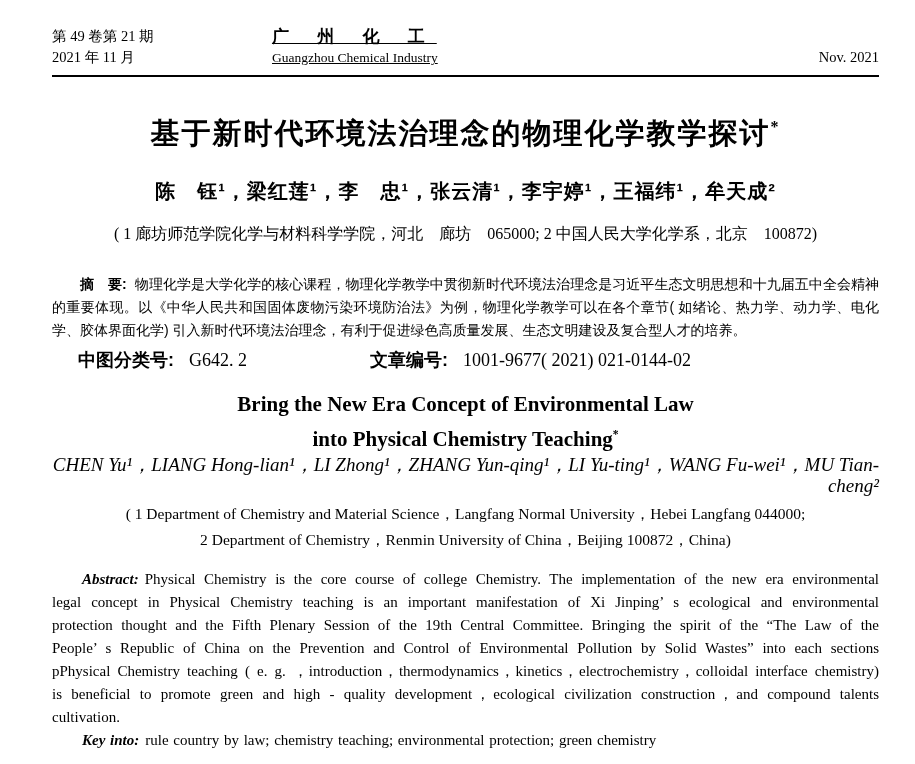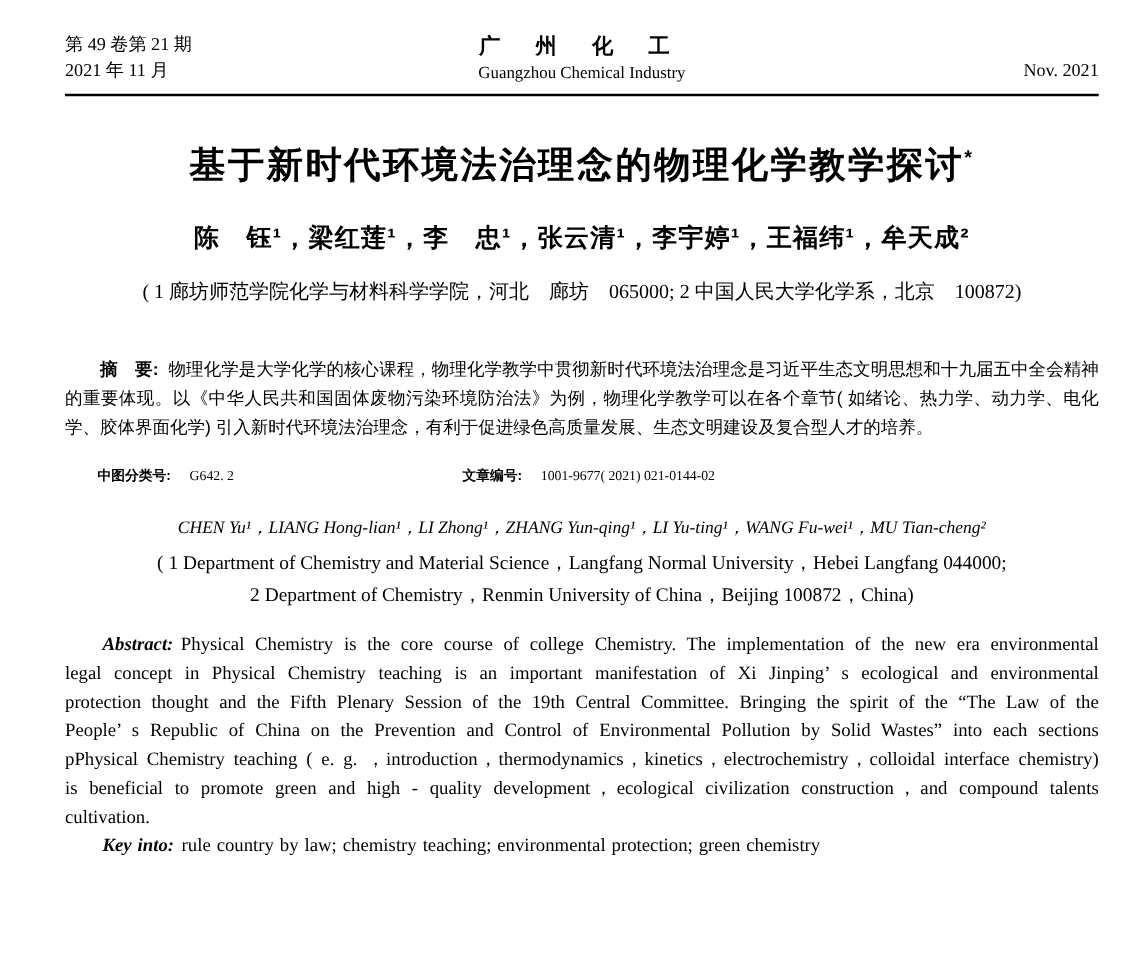--- a/index.html
+++ b/index.html
@@ -15,80 +15,80 @@
   }
 
   
   .journal-header {
     display:flex; justify-content:space-between; align-items:flex-end;
     border-bottom:2px solid #000;
     padding-bottom:7px;
   }
   .jh-col { font-size:14.5px; line-height:21px; }
   .jh-left  { text-align:left;  width:220px; }
-  .jh-center{ text-align:center; flex:1; }
+  .jh-center{ text-align:left; flex:1;text-decoration:underline; }
   .jh-right { text-align:right; width:220px; }
   .jh-journal-zh {
     font-size:17px; font-weight:bold; letter-spacing:12px;
     font-family:"Liberation Serif","DejaVu Serif",serif;
   }
   .jh-journal-en { font-size:13.5px; }
 
   
   .title-zh {
     margin:30px 0 0 0; text-align:center;
-    font-family:Liberation Sans, sans-serif;
+    font-family:Liberation Serif, serif;
     font-weight:bold; font-size:29px; line-height:40px; letter-spacing:2px;
   }
   .title-zh sup, .title-en sup { font-size:0.55em; vertical-align:super; }
   .authors-zh {
     margin-top:24px; text-align:center;
     font-family:Liberation Sans, sans-serif;
     font-weight:600; font-size:20px; line-height:28px; letter-spacing:1px;
   }
   .affiliation-zh {
     margin-top:18px; text-align:center;
     font-size:16px; line-height:22px;
   }
 
   
   .abstract-zh {
-    margin-top:39px;
+    margin-top:28px;
     font-family:"Liberation Sans","DejaVu Sans",sans-serif;
     font-weight:500;
     font-size:14px; line-height:23px;
     text-align:justify; text-indent:2em;
   }
   .zh-label {
     font-weight:bold; margin-right:8px;
     font-family:"Liberation Sans","DejaVu Sans",sans-serif;
   }
   .keywords-zh {
     margin-top:1px;
     font-family:"Liberation Sans","DejaVu Sans",sans-serif;
     font-weight:500;
     font-size:14px; line-height:23px; text-indent:2em;
   }
   .meta-row {
-    margin-top:17px; display:flex; padding-left:26px;
-    font-size:11px; line-height:23px;
+    margin-top:7px; display:flex; padding-left:26px;
+    font-size:18px; line-height:23px;
   }
   .meta-item { white-space:nowrap; }
   .meta-item .meta-value { font-family:"Liberation Serif","DejaVu Serif",serif; font-weight:normal; margin-left:7px; }
   .meta-1 { width:292px; }
   .meta-2 { width:203px; }
 
   
   .title-en {
     margin-top:17px; text-align:center;
     font-weight:bold; font-size:21px; line-height:30px;
   }
   .authors-en {
-    margin-top:19px; text-align:center;
-    font-style:italic; font-size:14px; line-height:21px;
+    text-align:right;
+    font-style:italic; font-size:19px; line-height:21px;
   }
   .affiliation-en {
     text-align:center; font-size:15.5px; line-height:26px; margin-top:5px;
   }
 
   
   .abstract-en {
     margin-top:15px;
     font-size:15px; line-height:23px;
     text-align:justify; text-indent:2em;
@@ -128,20 +128,24 @@
   <div class="affiliation-zh">( 1 廊坊师范学院化学与材料科学学院，河北　廊坊　065000; 2 中国人民大学化学系，北京　100872)</div>
 
   <p class="abstract-zh"><span class="zh-label">摘　要:</span><span>物理化学是大学化学的核心课程，物理化学教学中贯彻新时代环境法治理念是习近平生态文明思想和十九届五中全会精神的重要体现。以《中华人民共和国固体废物污染环境防治法》为例，物理化学教学可以在各个章节( 如绪论、热力学、动力学、电化学、胶体界面化学) 引入新时代环境法治理念，有利于促进绿色高质量发展、生态文明建设及复合型人才的培养。</span></p>
 
 
   <div class="meta-row">
     <span class="meta-item meta-1"><span class="zh-label">中图分类号:</span><span class="meta-value">G642. 2</span></span>
     <span class="meta-item meta-3"><span class="zh-label">文章编号:</span><span class="meta-value">1001-9677( 2021) 021-0144-02</span></span>
   </div>
 
+  <div class="title-en">
+    <div>Bring the New Era Concept of Environmental Law</div>
+    <div><span>into Physical Chemistry Teaching</span><sup>*</sup></div>
+  </div>
 
   <div class="authors-en">CHEN Yu¹，LIANG Hong-lian¹，LI Zhong¹，ZHANG Yun-qing¹，LI Yu-ting¹，WANG Fu-wei¹，MU Tian-cheng²</div>
 
   <div class="affiliation-en">
     <div>( 1 Department of Chemistry and Material Science，Langfang Normal University，Hebei Langfang 044000;</div>
     <div>2 Department of Chemistry，Renmin University of China，Beijing 100872，China)</div>
   </div>
 
   <p class="abstract-en"><span class="en-label">Abstract:</span><span>Physical Chemistry is the core course of college Chemistry. The implementation of the new era environmental legal concept in Physical Chemistry teaching is an important manifestation of Xi Jinping’ s ecological and environmental protection thought and the Fifth Plenary Session of the 19th Central Committee. Bringing the spirit of the “The Law of the People’ s Republic of China on the Prevention and Control of Environmental Pollution by Solid Wastes” into each sections pPhysical Chemistry teaching ( e. g. ，introduction，thermodynamics，kinetics，electrochemistry，colloidal interface chemistry) is beneficial to promote green and high - quality development，ecological civilization construction，and compound talents cultivation.</span></p>
 

